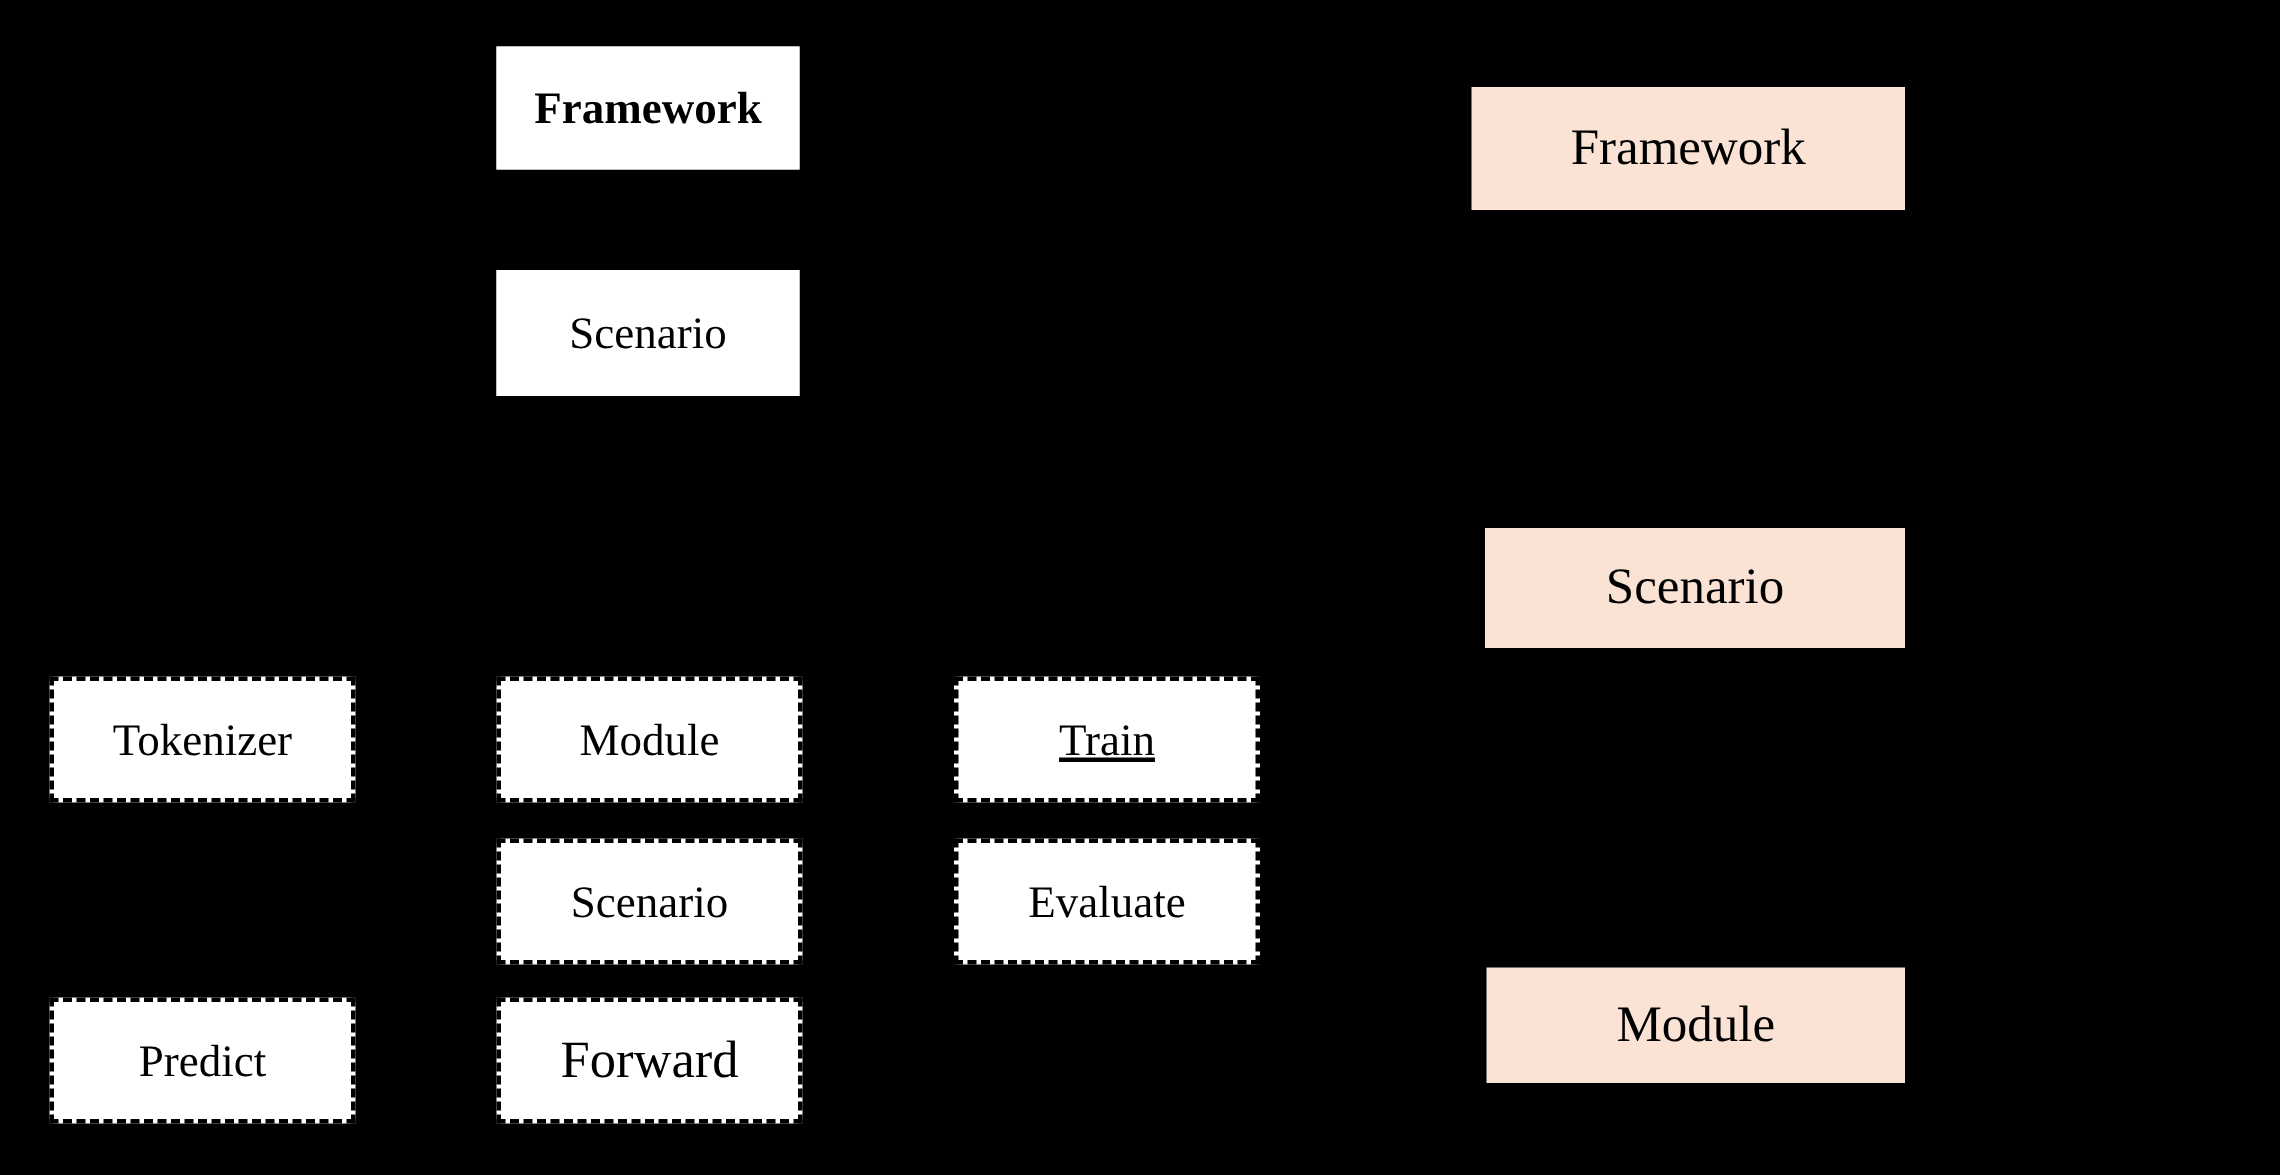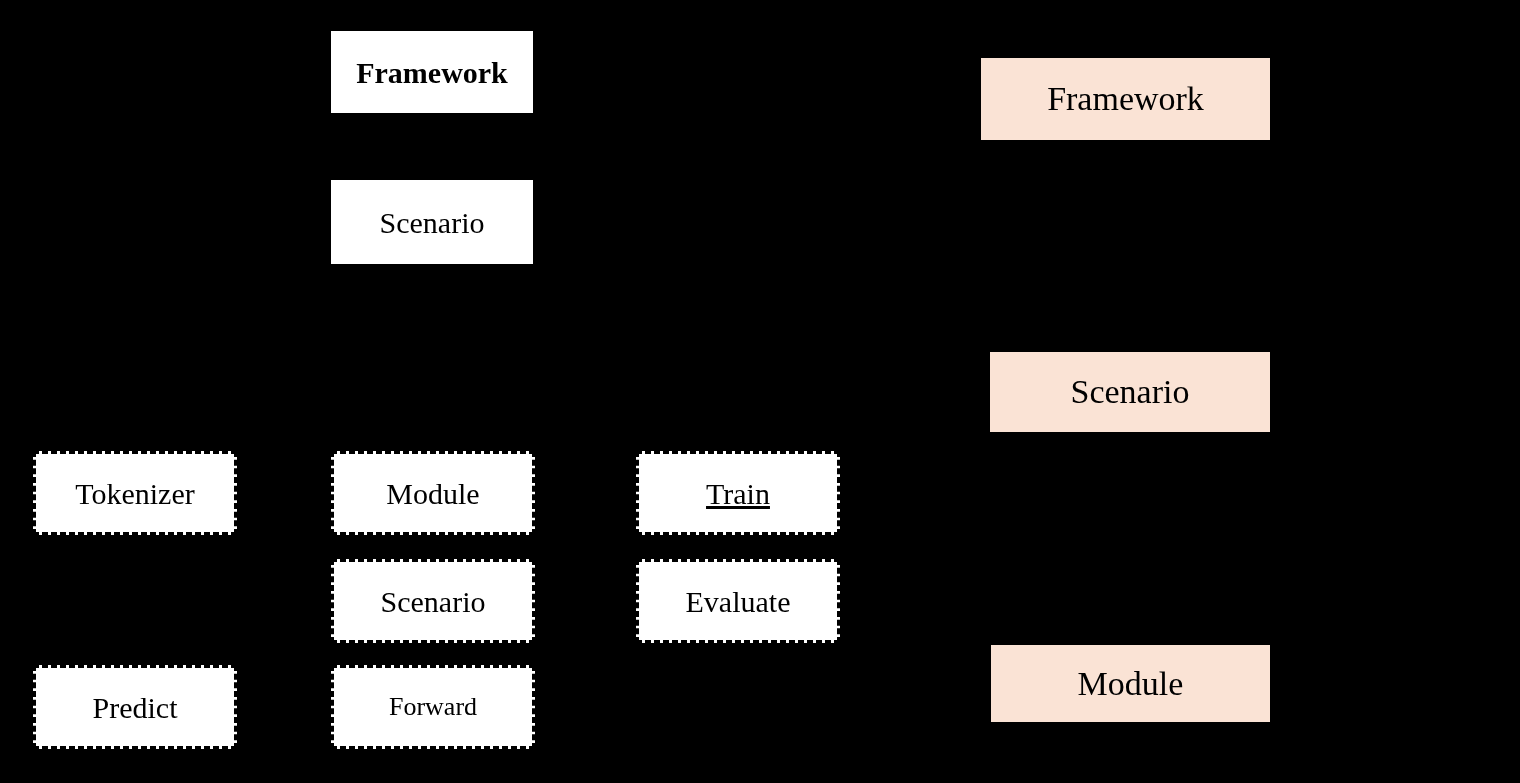--- a/index.html
+++ b/index.html
@@ -65,21 +65,21 @@
     <div class="node dashed" style="left: 33px; top: 665px; width: 204px; height: 84px; background: rgb(255, 255, 255);">
       <span class="label regular" style="font-size: 30px; color: rgb(0, 0, 0);">Predict</span>
     </div>
     <div class="node dashed" style="left: 331px; top: 451px; width: 204px; height: 84px; background: rgb(255, 255, 255);">
       <span class="label regular" style="font-size: 30px; color: rgb(0, 0, 0);">Module</span>
     </div>
     <div class="node dashed" style="left: 331px; top: 559px; width: 204px; height: 84px; background: rgb(255, 255, 255);">
       <span class="label regular" style="font-size: 30px; color: rgb(0, 0, 0);">Scenario</span>
     </div>
     <div class="node dashed" style="left: 331px; top: 665px; width: 204px; height: 84px; background: rgb(255, 255, 255);">
-      <span class="label regular" style="font-size: 26px; color: rgb(0, 0, 0);">Forward</span>
+      <span class="label regular" style="font-size: 35px; color: rgb(0, 0, 0);">Forward</span>
     </div>
     <div class="node dashed" style="left: 636px; top: 451px; width: 204px; height: 84px; background: rgb(255, 255, 255);">
       <span class="label regular" style="font-size: 30px; color: rgb(0, 0, 0); text-decoration: underline;">Train</span>
     </div>
     <div class="node dashed" style="left: 636px; top: 559px; width: 204px; height: 84px; background: rgb(255, 255, 255);">
       <span class="label regular" style="font-size: 30px; color: rgb(0, 0, 0);">Evaluate</span>
     </div>
     <div class="node peach" style="left: 981px; top: 58px; width: 289px; height: 82px; background: rgb(250, 227, 213);">
       <span class="label regular" style="font-size: 34px; color: rgb(0, 0, 0);">Framework</span>
     </div>

